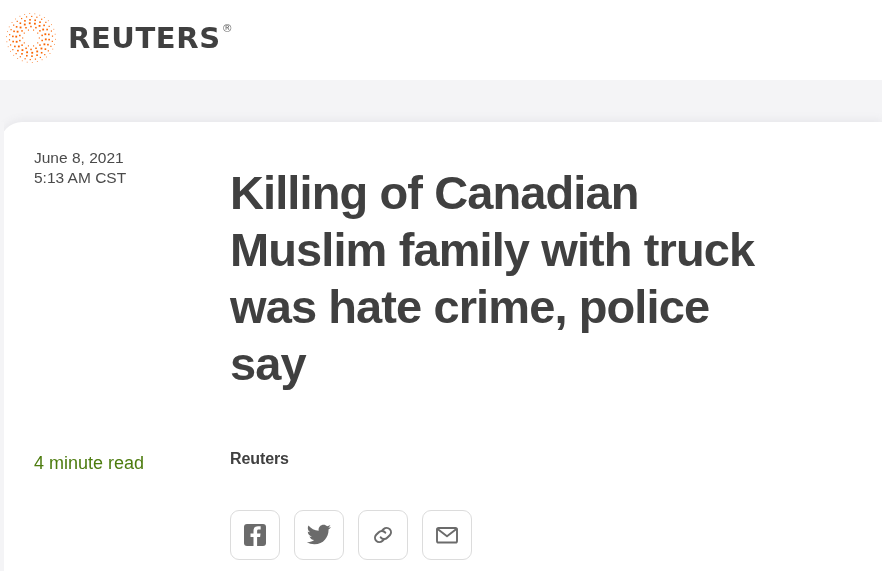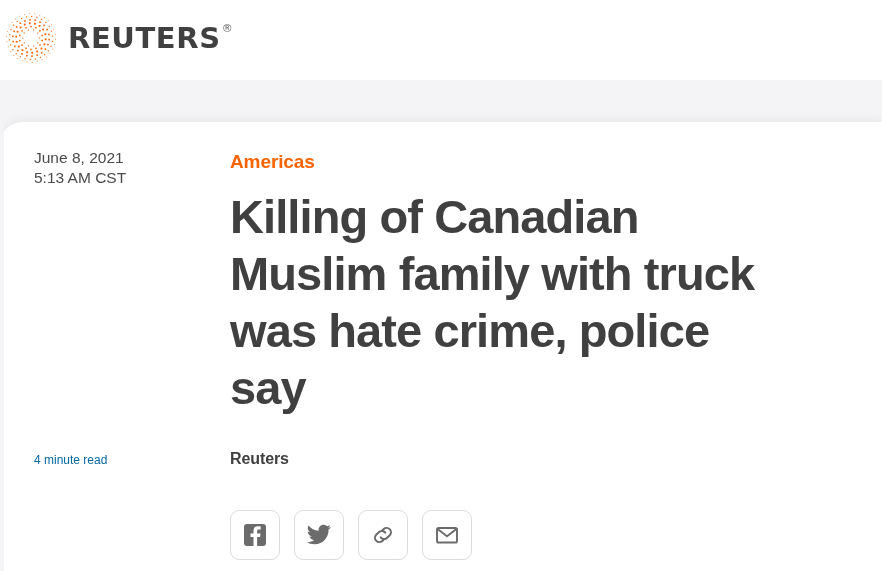--- a/index.html
+++ b/index.html
@@ -168,23 +168,23 @@
     color: #4a4a4a;
     line-height: 20px;
     white-space: nowrap;
   }
 
   .meta-readtime {
     position: absolute;
     left: 34px;
     top: 331px;
     font-family: "Liberation Sans", sans-serif;
-    font-size: 12px;
+    font-size: 18px;
     font-weight: 400;
-    color: #0369a1;
+    color: #4d7c0f;
     white-space: nowrap;
   }
 
   
   .main-col {
     position: absolute;
     left: 230px;
     top: 28px;
     width: 620px;
   }
@@ -266,21 +266,20 @@
     <div class="article-inner">
 
       <div class="meta-col">
         <div class="meta-date">June 8, 2021</div>
         <div class="meta-time">5:13 AM CST</div>
       </div>
 
       <div class="meta-readtime">4 minute read</div>
 
       <div class="main-col">
-        <div class="kicker">Americas</div>
         <h1 class="headline">Killing of Canadian Muslim family with truck was hate crime, police say</h1>
       </div>
 
       <div class="byline">Reuters</div>
 
       <div class="share-row">
 
         <div class="share-btn">
           <span>
             <svg width="26" height="26" viewBox="0 0 26 26" aria-hidden="true">

